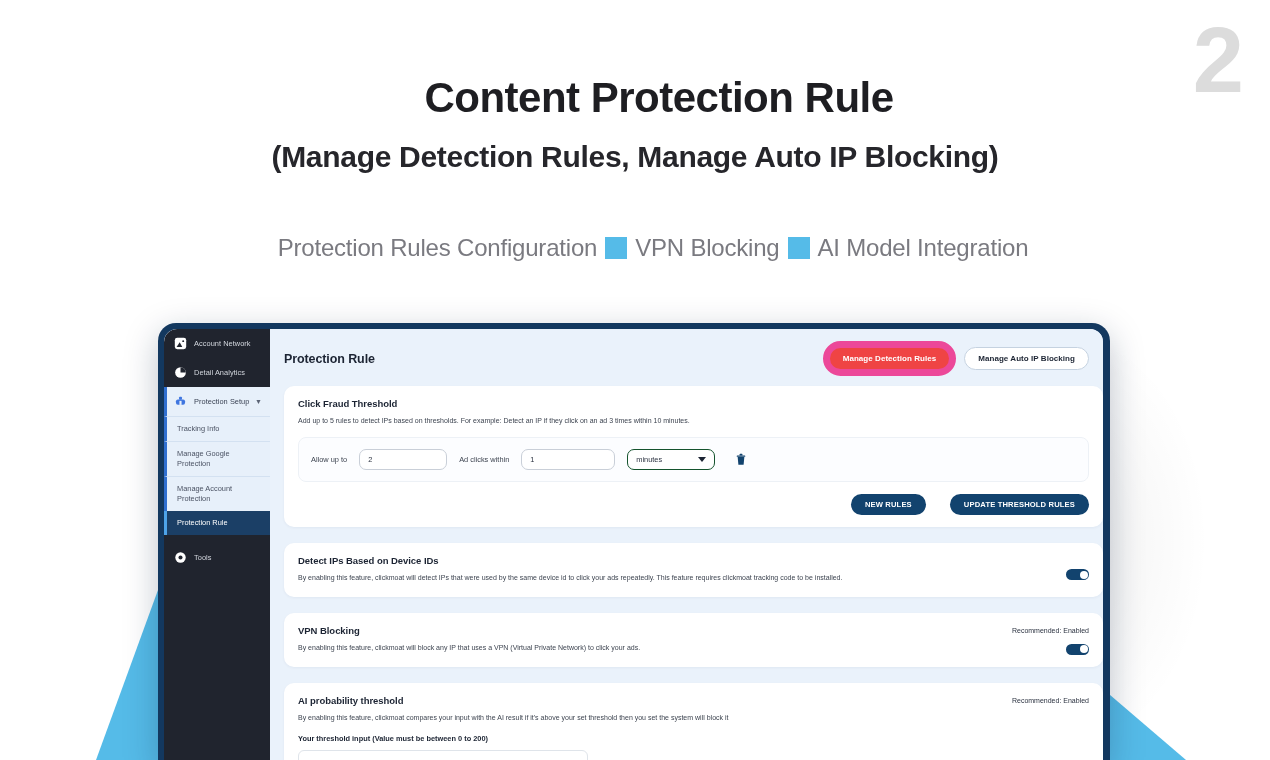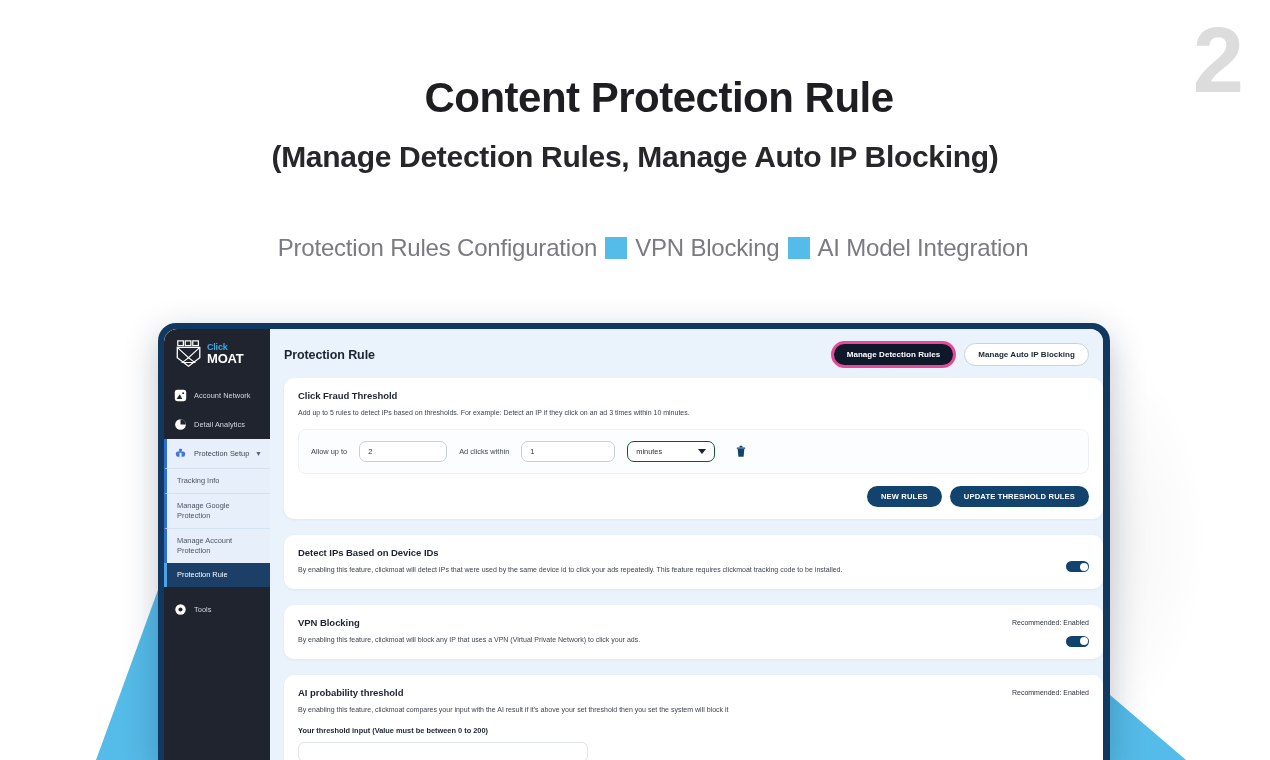--- a/index.html
+++ b/index.html
@@ -103,21 +103,21 @@
   .content { flex: 1; background: #eaf2fb; padding: 0; overflow: hidden; position: relative; }
   .content-head {
     padding: 12px 14px 10px 14px; display: flex; align-items: center; justify-content: space-between;
   }
   .page-title { font-size: 12.5px; font-weight: 700; color: #1c2433; letter-spacing: -0.1px; }
   .head-btns { display: flex; align-items: center; gap: 8px; }
   .btn-pill {
     font-size: 8px; font-weight: 700; padding: 6px 13px; border-radius: 20px;
     white-space: nowrap; letter-spacing: 0.05px;
   }
-  .btn-primary { background: #0f172a; color: #fff; border: 3px solid #ec4899; }
+  .btn-primary { background: #ef4444; color: #fff; border: 7px solid #ec4899; }
   .btn-ghost { background: #fff; color: #1c2433; border: 1px solid #c5d2e0; }
 
   .card {
     background: #ffffff; border-radius: 10px; margin: 0 0 9px 14px;
     padding: 12px 14px; box-shadow: 0 1px 3px rgba(20,40,70,0.05);
   }
   .card-title { font-size: 9.5px; font-weight: 700; color: #1c2433; letter-spacing: -0.05px; }
   .card-desc { font-size: 7px; color: #3d4450; line-height: 1.75; margin-top: 6px; max-width: 560px; }
 
   .rule-box {
@@ -135,21 +135,21 @@
   .inp-clicks { width: 94px; }
   .select {
     border: 1px solid #14532d; border-radius: 7px; background: #fff;
     height: 21px; width: 88px; font-size: 7.4px; color: #2b3240;
     padding: 0 8px; display: flex; align-items: center; justify-content: space-between;
   }
   .caret { width: 0; height: 0; border-left: 4px solid transparent; border-right: 4px solid transparent; border-top: 5px solid #1c2433; }
   .trash { width: 12px; height: 13px; margin-left: 8px; display:block; }
 
   .card-actions { display: flex; justify-content: flex-end; gap: 8px; margin-top: 12px; }
-  .btn-sq { font-size: 7.6px; font-weight: 700; padding: 6px 14px; border-radius: 18px; background: #12436e; color: #fff; letter-spacing: 0.15px; white-space: nowrap; }
+  .btn-sq { font-size: 7.6px; font-weight: 700; padding: 6px 14px; border-radius: 18px; background: #12436e; color: #fff; letter-spacing: 0.15px; white-space: nowrap; margin-left: 16px; }
 
   .row-card { display: flex; align-items: flex-start; justify-content: space-between; gap: 20px; margin-top: 16px; }
   .row-main { flex: 1; min-width: 0; }
   .row-side { display: flex; flex-direction: column; align-items: flex-end; gap: 6px; padding-top: 2px; }
   .recommended { font-size: 7px; color: #2b3240; white-space: nowrap; }
   .toggle { width: 23px; height: 11px; border-radius: 7px; background: #12436e; position: relative; flex: none; }
   .toggle::after { content:""; position: absolute; right: 1.5px; top: 1.5px; width: 8px; height: 8px; border-radius: 50%; background: #fff; }
   .sub-label { font-size: 7.4px; font-weight: 700; color: #1c2433; margin-top: 10px; }
   .inp-threshold { margin-top: 7px; width: 290px; height: 20px; border: 1px solid #dfe4ea; border-radius: 6px; background:#fff; }
 </style>
@@ -176,34 +176,20 @@
     <span class="sep-square"></span>
     <span class="feature-label">VPN Blocking</span>
     <span class="sep-square"></span>
     <span class="feature-label">AI Model Integration</span>
   </div>
 
   <div class="device">
     <div class="screen">
 
       <div class="sidebar">
-        <div class="logo-wrap">
-          <svg class="logo-mark" viewBox="0 0 32 32">
-            <rect x="4" y="2" width="6" height="5" fill="none" stroke="#ffffff" stroke-width="1.3"></rect>
-            <rect x="12" y="2" width="6" height="5" fill="none" stroke="#ffffff" stroke-width="1.3"></rect>
-            <rect x="20" y="2" width="6" height="5" fill="none" stroke="#ffffff" stroke-width="1.3"></rect>
-            <path d="M3.5,9 L27.5,9 L27.5,20 L15.5,29 L3.5,20 Z" fill="none" stroke="#ffffff" stroke-width="1.4"></path>
-            <path d="M3.5,9 L15.5,20 L27.5,9" fill="none" stroke="#ffffff" stroke-width="1.2"></path>
-            <path d="M15.5,20 L9,25 L22,25 Z" fill="none" stroke="#ffffff" stroke-width="1.1"></path>
-          </svg>
-          <span class="logo-text">
-            <span class="logo-click">Click</span>
-            <span class="logo-moat">MOAT</span>
-          </span>
-        </div>
 
         <div class="nav-item">
           <svg class="ico" viewBox="0 0 16 16">
             <rect x="1" y="1" width="14" height="14" rx="3" fill="#ffffff"></rect>
             <path d="M3.2,12.2 L7,6.5 L10.2,12.2 Z" fill="#20242e"></path>
             <circle cx="11.3" cy="5.1" r="1.2" fill="#20242e"></circle>
           </svg>
           <span>Account Network</span>
         </div>
 

